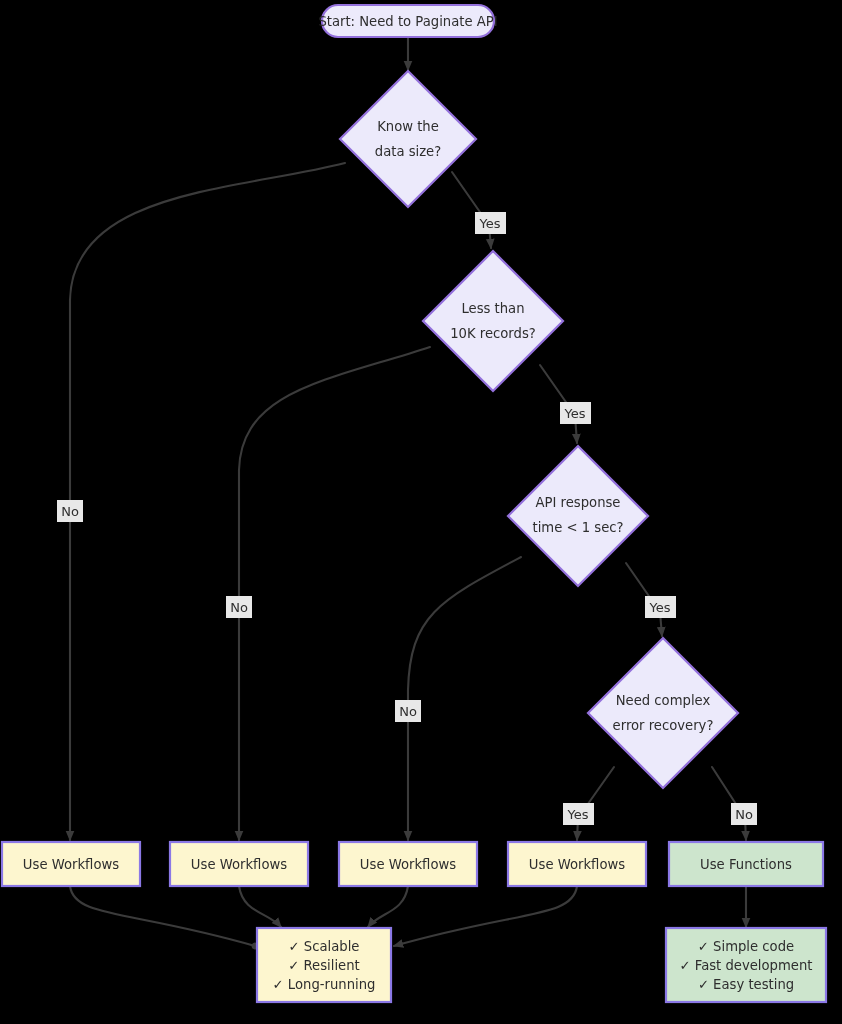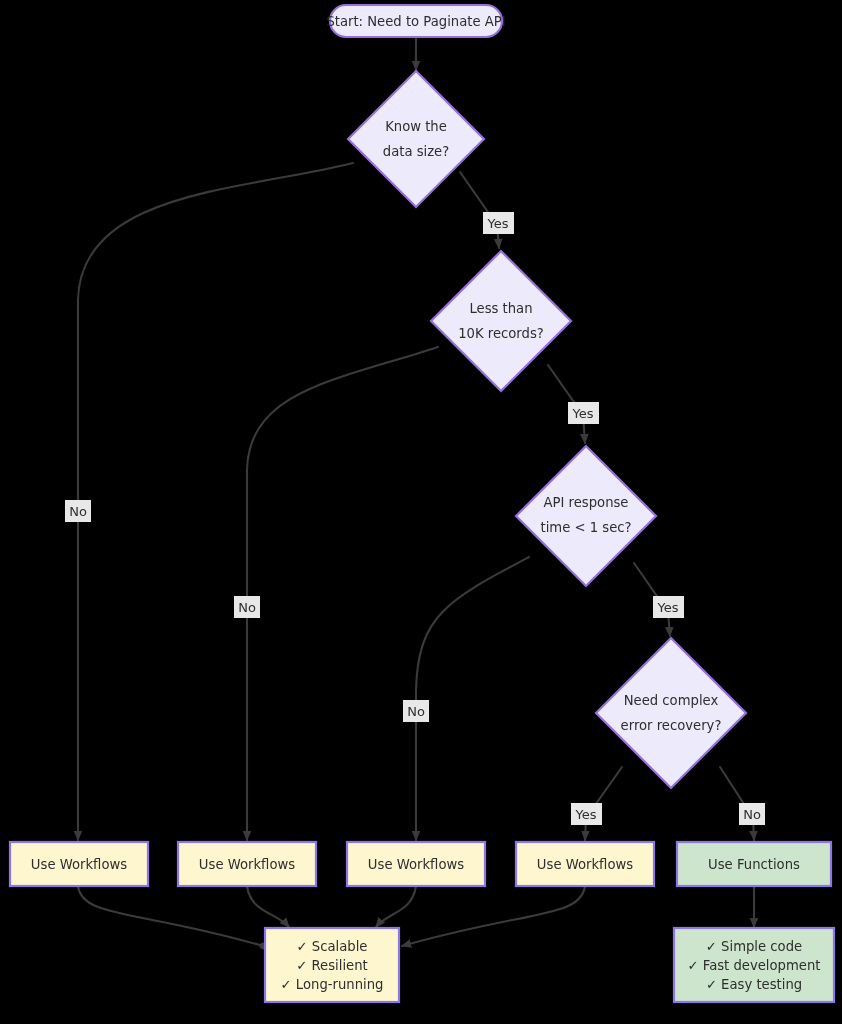--- a/index.html
+++ b/index.html
@@ -10,21 +10,20 @@
   body {
     width: 842px;
     height: 1024px;
     font-family: "DejaVu Sans", sans-serif;
     overflow: hidden;
   }
   #diagram-root {
     position: relative;
     width: 698px;
     height: 1024px;
-    margin-left: 8px;
   }
   svg#flowchart {
     display: block;
     width: 842px;
     height: 1024px;
   }
   .node-shape {
     stroke-width: 2.2px;
   }
   .edge-path {

